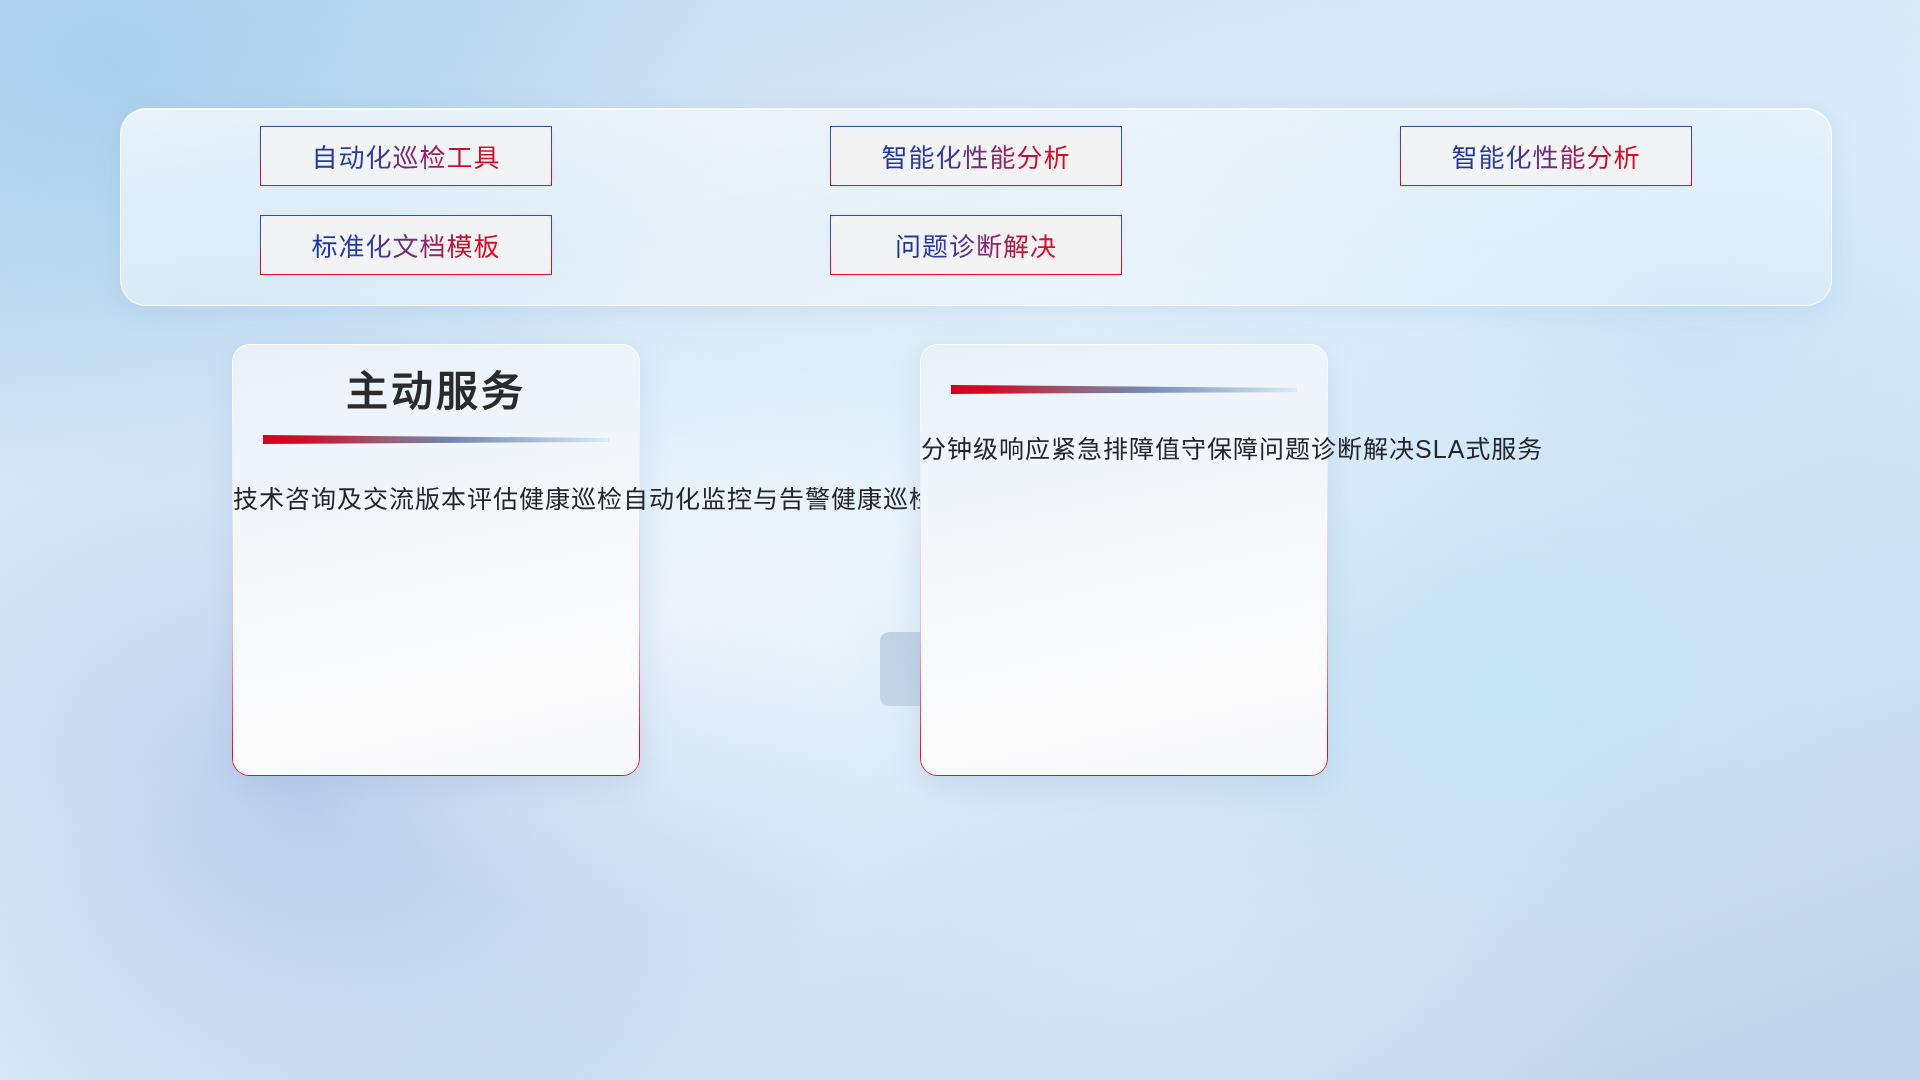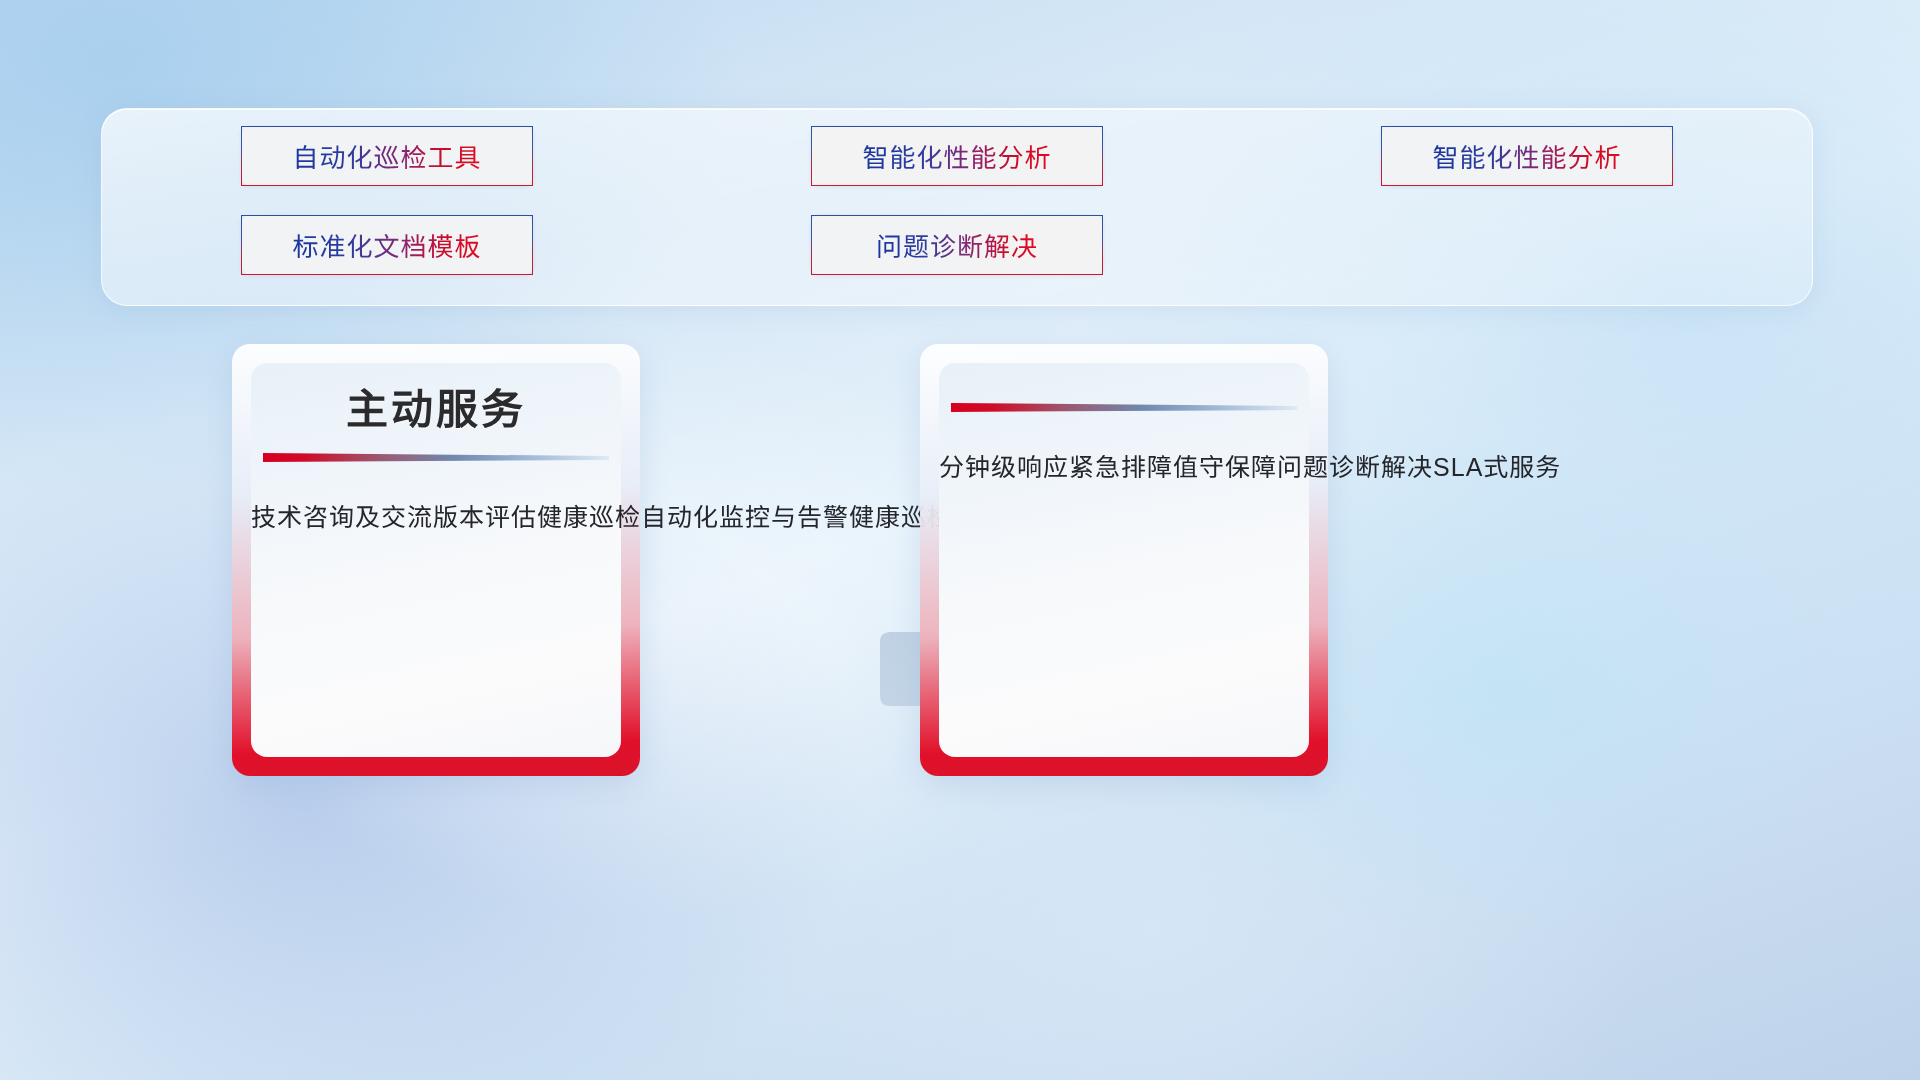--- a/index.html
+++ b/index.html
@@ -25,21 +25,21 @@
   }
   .stage::after{
     content:"";position:absolute;inset:0;pointer-events:none;
     background:
       radial-gradient(ellipse 640px 420px at 34% 58%, rgba(255,255,255,0.40) 0%, rgba(255,255,255,0) 70%),
       radial-gradient(ellipse 520px 360px at 78% 64%, rgba(186,228,247,0.55) 0%, rgba(186,228,247,0) 70%);
   }
 
   
   .tag-panel{
-    position:absolute;left:101px;top:108px;width:1712px;height:198px;
+    position:absolute;left:120px;top:108px;width:1712px;height:198px;
     border-radius:26px;
     background:linear-gradient(170deg, rgba(255,255,255,0.72) 0%, rgba(255,255,255,0.40) 45%, rgba(255,255,255,0.22) 100%);
     border:1px solid rgba(255,255,255,0.78);
     box-shadow:0 4px 26px rgba(120,155,200,0.16), inset 0 1px 0 rgba(255,255,255,0.85);
     display:grid;
     grid-template-columns:repeat(3,1fr);
     grid-auto-rows:1fr;
     align-items:center;
     justify-items:center;
     row-gap:0px;
@@ -69,21 +69,21 @@
   .arrow{
     position:absolute;left:866px;top:604px;width:168px;height:130px;
     z-index:2;opacity:0.62;
   }
 
   
   .card{
     position:absolute;top:344px;width:408px;height:432px;
     border-radius:18px;
     box-sizing:border-box;
-    padding:19px;
+    padding:1px;
     background:linear-gradient(178deg,
         rgba(255,255,255,0.95) 0%,
         rgba(232,238,248,0.95) 34%,
         rgba(238,176,186,0.95) 66%,
         #e2102a 92%,
         #d9132b 100%);
     box-shadow:0 8px 30px rgba(110,145,195,0.20);
     z-index:3;
   }
   .card-inner{

